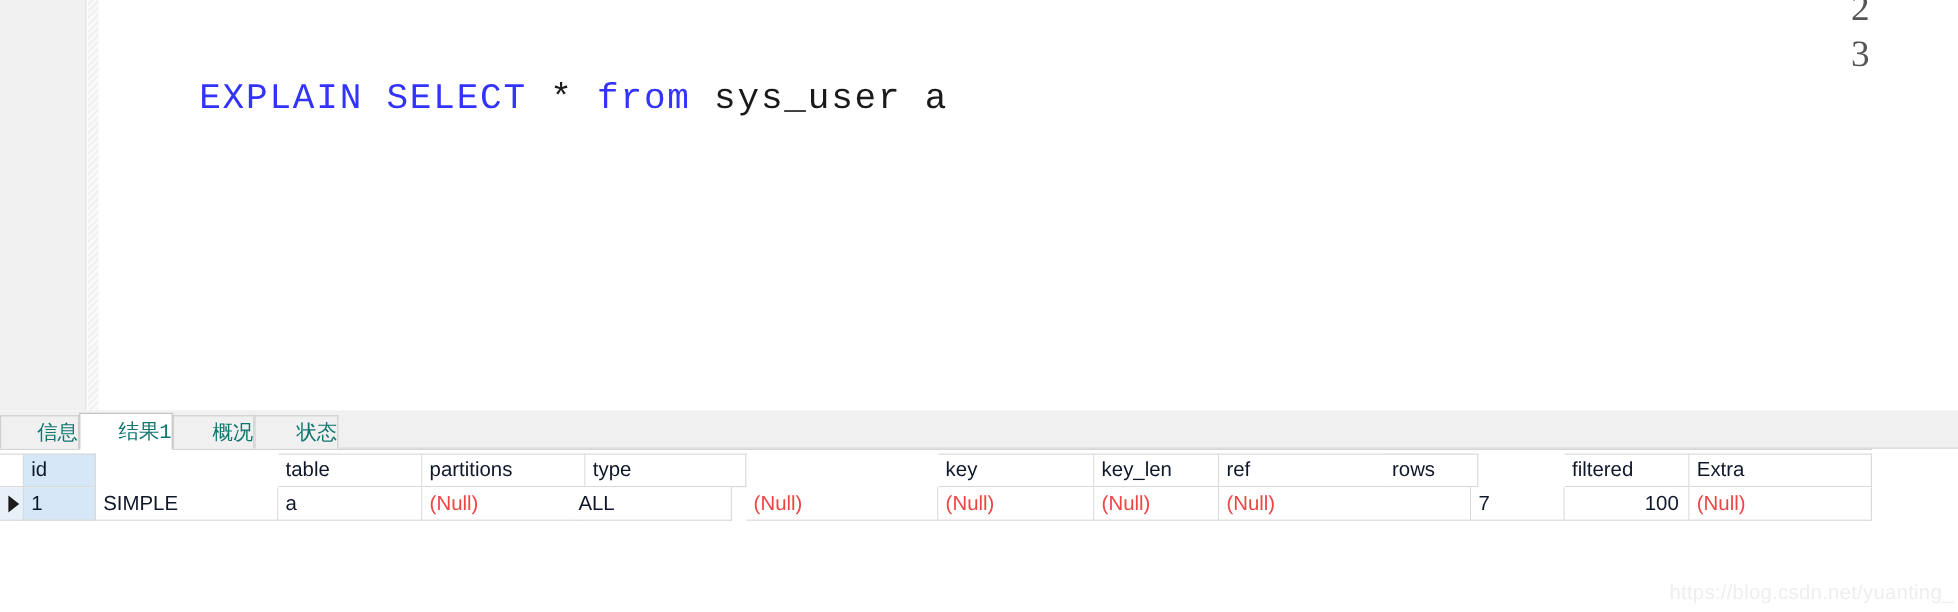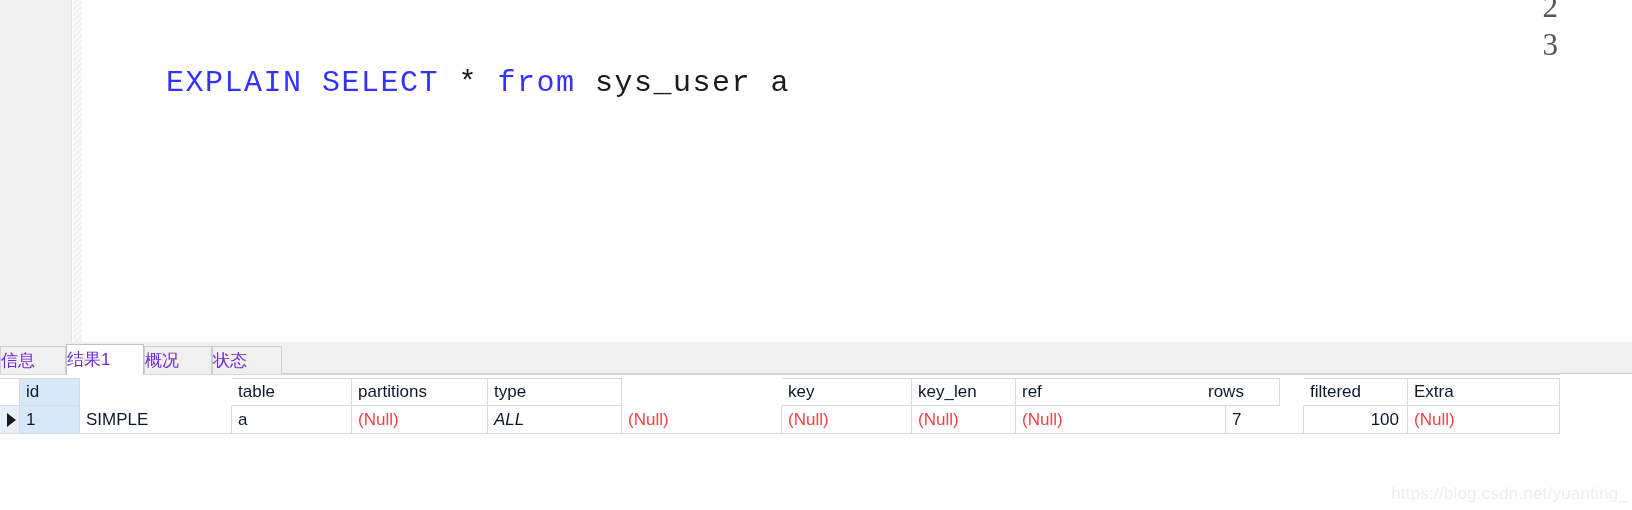--- a/index.html
+++ b/index.html
@@ -80,28 +80,29 @@
     background: #f0f0f0;
     border-bottom: 1px solid #d0d0d0;
     box-sizing: border-box;
   }
   .tab {
     position: absolute;
     top: 4px;
     height: 28px;
     box-sizing: border-box;
     font-size: 17px;
-    color: #6d28d9;
+    color: #0f766e;
     display: flex;
     align-items: center;
-    justify-content: flex-start;
+    justify-content: flex-end;
     background: #f0f0f0;
     border: 1px solid #cfcfcf;
     border-bottom: none;
     white-space: nowrap;
+    font-family: Liberation Mono, monospace;
   }
   .tab.active {
     background: #ffffff;
     border: 1px solid #c2c2c2;
     border-bottom: 1px solid #ffffff;
     top: 2px;
     height: 31px;
     z-index: 5;
   }
 
@@ -210,33 +211,33 @@
   <div id="grid-top-rule"></div>
   <div class="hdr-row">
       <div class="cell marker" style="left: 0px; width: 20px;"></div>
       <div class="cell idhl" style="left: 20px; width: 60px;">id</div>
       <div class="cell" style="left: 232px; width: 120px;">table</div>
       <div class="cell" style="left: 352px; width: 136px;">partitions</div>
       <div class="cell" style="left: 488px; width: 134px;">type</div>
       <div class="cell" style="left: 782px; width: 130px;">key</div>
       <div class="cell" style="left: 912px; width: 104px;">key_len</div>
       <div class="cell" style="left: 1016px; width: 210px;">ref</div>
-      <div class="cell" style="left: 1202px; width: 78px;">rows</div>
+      <div class="cell" style="left: 1154px; width: 78px;">rows</div>
       <div class="cell" style="left: 1304px; width: 104px; text-align: center;">filtered</div>
       <div class="cell" style="left: 1408px; width: 152px;">Extra</div>
     </div>
   <div class="data-row">
       <div class="cell marker" style="left: 0px; width: 20px;">
         <div class="row-pointer"></div>
       </div>
       <div class="cell idhl" style="left: 20px; width: 60px;">1</div>
       <div class="cell" style="left: 80px; width: 152px;">SIMPLE</div>
       <div class="cell" style="left: 232px; width: 120px;">a</div>
       <div class="cell null" style="left: 352px; width: 136px;">(Null)</div>
-      <div class="cell" style="left: 488px; width: 134px; font-style: italic;">ALL</div>
+      <div class="cell" style="left: 476px; width: 134px;">ALL</div>
       <div class="cell null" style="left: 622px; width: 160px;">(Null)</div>
       <div class="cell null" style="left: 782px; width: 130px;">(Null)</div>
       <div class="cell null" style="left: 912px; width: 104px;">(Null)</div>
       <div class="cell null" style="left: 1016px; width: 210px;">(Null)</div>
       <div class="cell" style="left: 1226px; width: 78px;">7</div>
       <div class="cell numeric" style="left: 1304px; width: 104px;">100</div>
       <div class="cell null" style="left: 1408px; width: 152px;">(Null)</div>
     </div>
 </div>
 

